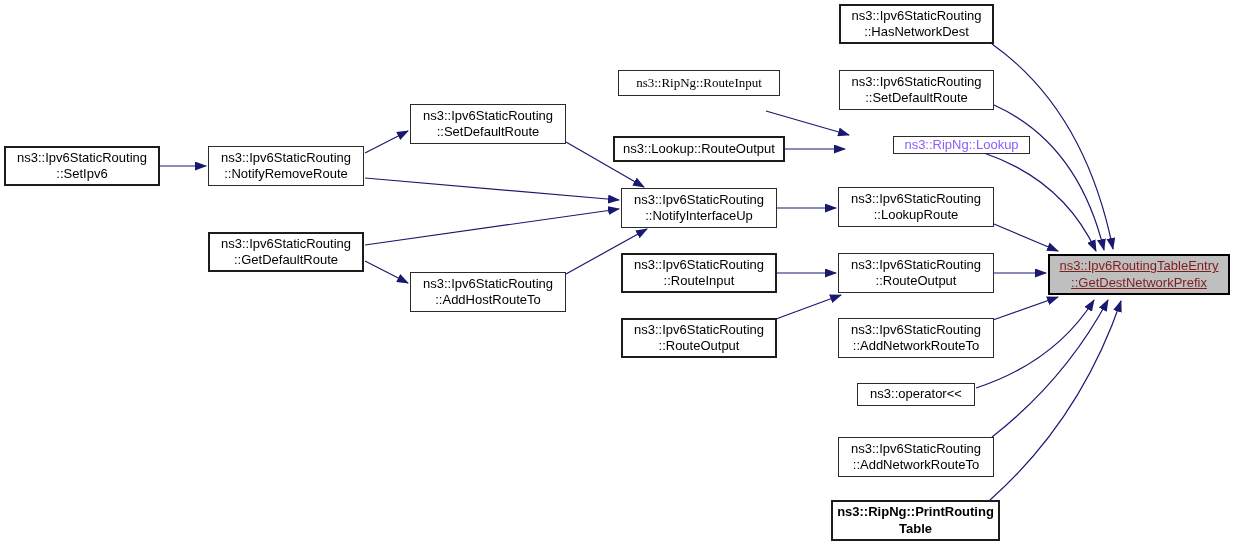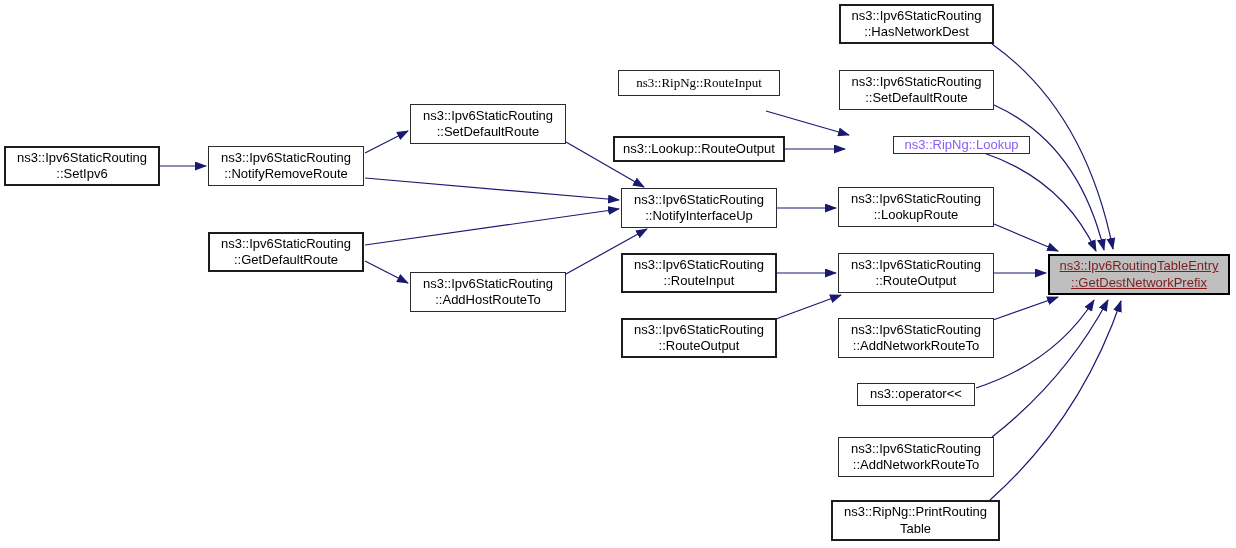--- a/index.html
+++ b/index.html
@@ -113,21 +113,21 @@
       <div class="lbl">ns3::Ipv6StaticRouting</div>
       <div class="lbl">::AddNetworkRouteTo</div>
     </div>
   <div class="node" style="left: 857px; top: 383px; width: 118px; height: 23px; color: rgb(0, 0, 0);">
       <div class="lbl">ns3::operator&lt;&lt;</div>
     </div>
   <div class="node" style="left: 838px; top: 437px; width: 156px; height: 40px; color: rgb(0, 0, 0);">
       <div class="lbl">ns3::Ipv6StaticRouting</div>
       <div class="lbl">::AddNetworkRouteTo</div>
     </div>
-  <div class="node bold" style="left: 831px; top: 500px; width: 169px; height: 41px; color: rgb(0, 0, 0);">
+  <div class="node bold" style="left: 831px; top: 500px; width: 169px; height: 41px; color: rgb(0, 0, 0); font-weight: bold;">
       <div class="lbl">ns3::RipNg::PrintRouting</div>
       <div class="lbl">Table</div>
     </div>
   <div class="node bold" style="left: 839px; top: 4px; width: 155px; height: 40px; color: rgb(0, 0, 0);">
       <div class="lbl">ns3::Ipv6StaticRouting</div>
       <div class="lbl">::HasNetworkDest</div>
     </div>
   <div class="node" style="left: 839px; top: 70px; width: 155px; height: 40px; color: rgb(0, 0, 0);">
       <div class="lbl">ns3::Ipv6StaticRouting</div>
       <div class="lbl">::SetDefaultRoute</div>

